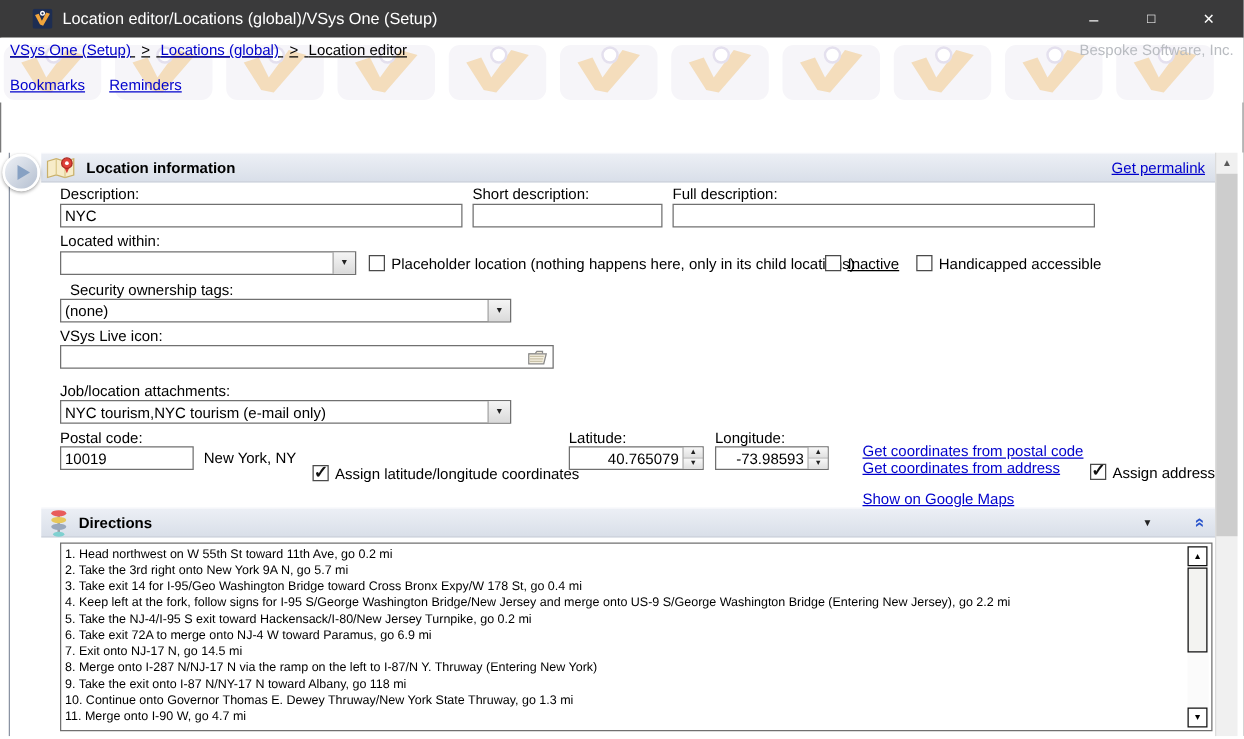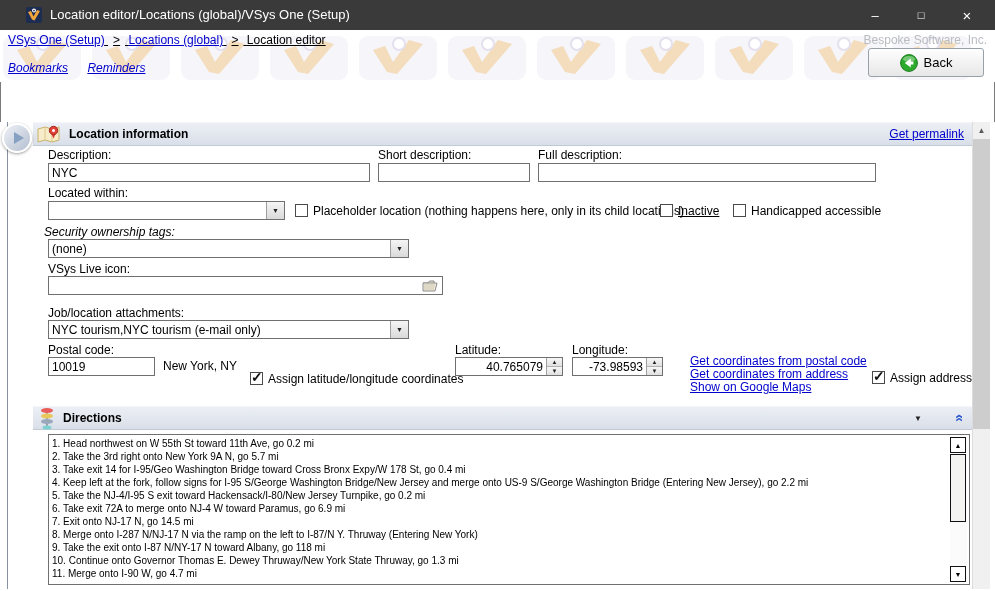--- a/index.html
+++ b/index.html
@@ -12,21 +12,21 @@
   .win-title{position:absolute;left:50px;top:0;line-height:30px;font-size:13px;white-space:nowrap;}
   .win-btn{position:absolute;top:0;width:46px;height:30px;display:flex;align-items:center;justify-content:center;color:#fff;font-size:13px;cursor:default;}
   .win-min{left:852px;} .win-max{left:898px;font-size:11px;} .win-close{left:944px;font-size:15px;}
   
   .header{position:absolute;left:0;top:30px;width:995px;height:52px;background:#fff;}
   .watermark{position:absolute;left:0;top:6px;width:995px;height:46px;display:flex;gap:11px;padding-left:3px;overflow:hidden;z-index:0;}
   .wm-tile{flex:0 0 78px;height:44px;border-radius:9px;background:#f6f5f9;overflow:hidden;}
   .breadcrumb{position:absolute;left:8px;top:3px;z-index:2;white-space:nowrap;text-decoration:underline;}
   .bc-sep{margin:0 5px;}
   .lnk{color:#0000cc;text-decoration:underline;cursor:pointer;}
-  .quicklinks{position:absolute;left:8px;top:31px;z-index:2;font-style:italic;}
+  .quicklinks{position:absolute;left:8px;top:31px;z-index:2;}
   .quicklinks .lnk{margin-right:16px;}
   .company{position:absolute;right:8px;top:3px;color:#b9bcc1;z-index:1;}
   .back-btn{position:absolute;left:868px;top:18px;width:116px;height:29px;z-index:3;
             background:linear-gradient(#fefefe,#e7e7e7);border:1px solid #98a0a8;border-radius:3px;
             display:flex;align-items:center;justify-content:center;gap:6px;font-size:13px;box-sizing:border-box;cursor:pointer;}
   
   .main{position:absolute;left:0;top:82px;width:995px;height:509px;background:#fff;overflow:hidden;margin-top:40px;}
   .left-edge{position:absolute;left:7px;top:0;width:1px;height:509px;background:#8a93a3;}
   .band{position:absolute;left:33px;width:939px;height:24px;box-sizing:border-box;
         background:linear-gradient(#ecEFF5,#d9dfe9);border-top:1px solid #f3f5f9;border-bottom:1px solid #c2c9d5;
@@ -144,30 +144,20 @@
       <span class="bc-sep">&gt;</span>
       <span class="lnk">Locations (global)</span>
       <span class="bc-sep">&gt;</span>
       <span>Location editor</span>
     </div>
     <div class="quicklinks">
       <span class="lnk">Bookmarks</span>
       <span class="lnk">Reminders</span>
     </div>
     <span class="company">Bespoke Software, Inc.</span>
-    <div class="back-btn">
-      <span style="display:flex;">
-        <svg width="18" height="18" viewBox="0 0 18 18">
-          <circle cx="9" cy="9" r="8.4" fill="#2daa2d" stroke="#187a18"></circle>
-          <ellipse cx="9" cy="5" rx="6" ry="3" fill="rgba(255,255,255,0.35)"></ellipse>
-          <path d="M10.8 4.6 L4.8 9 L10.8 13.4 L10.8 10.6 L13.4 10.6 L13.4 7.4 L10.8 7.4 Z" fill="#ffffff"></path>
-        </svg>
-      </span>
-      <span>Back</span>
-    </div>
   </div>
 
   <div class="main">
     <div class="left-edge"></div>
 
     <div class="circle-btn">
         <span class="play-tri"></span>
       </div>
     <div class="band" style="top:0;">
       <span style="margin-left:4px;display:flex;">
@@ -196,21 +186,21 @@
       <span class="combo-val"></span>
       <span class="combo-btn">▼</span>
     </div>
     <span class="cb" style="left:295px;top:82px;"></span>
     <span class="lbl" style="left:313px;top:82px;">Placeholder location (nothing happens here, only in its child locations)</span>
     <span class="cb" style="left:660px;top:82px;"></span>
     <span class="lbl" style="left:678px;top:82px;text-decoration:underline;">Inactive</span>
     <span class="cb" style="left:733px;top:82px;"></span>
     <span class="lbl" style="left:751px;top:82px;">Handicapped accessible</span>
 
-    <span class="lbl" style="left:44px;top:103px;font-style:italic;">Security ownership tags:</span>
+    <span class="lbl" style="left:56px;top:103px;">Security ownership tags:</span>
     <div class="combo" style="left:48px;top:117px;width:361px;">
       <span class="combo-val">(none)</span>
       <span class="combo-btn">▼</span>
     </div>
 
     <span class="lbl" style="left:48px;top:140px;">VSys Live icon:</span>
     <input class="tb" style="left: 48px; top: 154px; width: 395px;" value="">
     <span class="folder-btn" style="left:420px;top:156px;">
       <svg width="16" height="12" viewBox="0 0 16 12">
         <path d="M1 3 L6 3 L7.5 1 L12 1 L12 3" fill="#efe9d6" stroke="#8a8a8a"></path>
@@ -243,21 +233,21 @@
     <div class="spin" style="left:572px;top:235px;width:91px;">
       <span class="spin-val">-73.98593</span>
       <span class="spin-btns">
         <span class="spin-b up">▲</span>
         <span class="spin-b">▼</span>
       </span>
     </div>
 
     <span class="lnk lbl" style="left:690px;top:232px;">Get coordinates from postal code</span>
     <span class="lnk lbl" style="left:690px;top:245px;">Get coordinates from address</span>
-    <span class="lnk lbl" style="left:690px;top:258px;">Show on Google Maps</span>
+    <span class="lnk lbl" style="left:690px;top:270px;">Show on Google Maps</span>
     <span class="cb checked" style="left:872px;top:249px;"></span>
     <span class="lbl" style="left:890px;top:249px;">Assign address</span>
 
     <div class="band" style="top:284px;">
       <span style="margin-left:6px;display:flex;">
         <svg width="16" height="23" viewBox="0 0 16 23">
           <rect x="7" y="2" width="2" height="18" fill="#9aa0a6"></rect>
           <ellipse cx="8" cy="3.6" rx="6" ry="2.5" fill="#e85c5c"></ellipse>
           <ellipse cx="8" cy="9" rx="6" ry="2.5" fill="#e8c85c"></ellipse>
           <ellipse cx="8" cy="14.4" rx="6" ry="2.5" fill="#9aa8bc"></ellipse>

